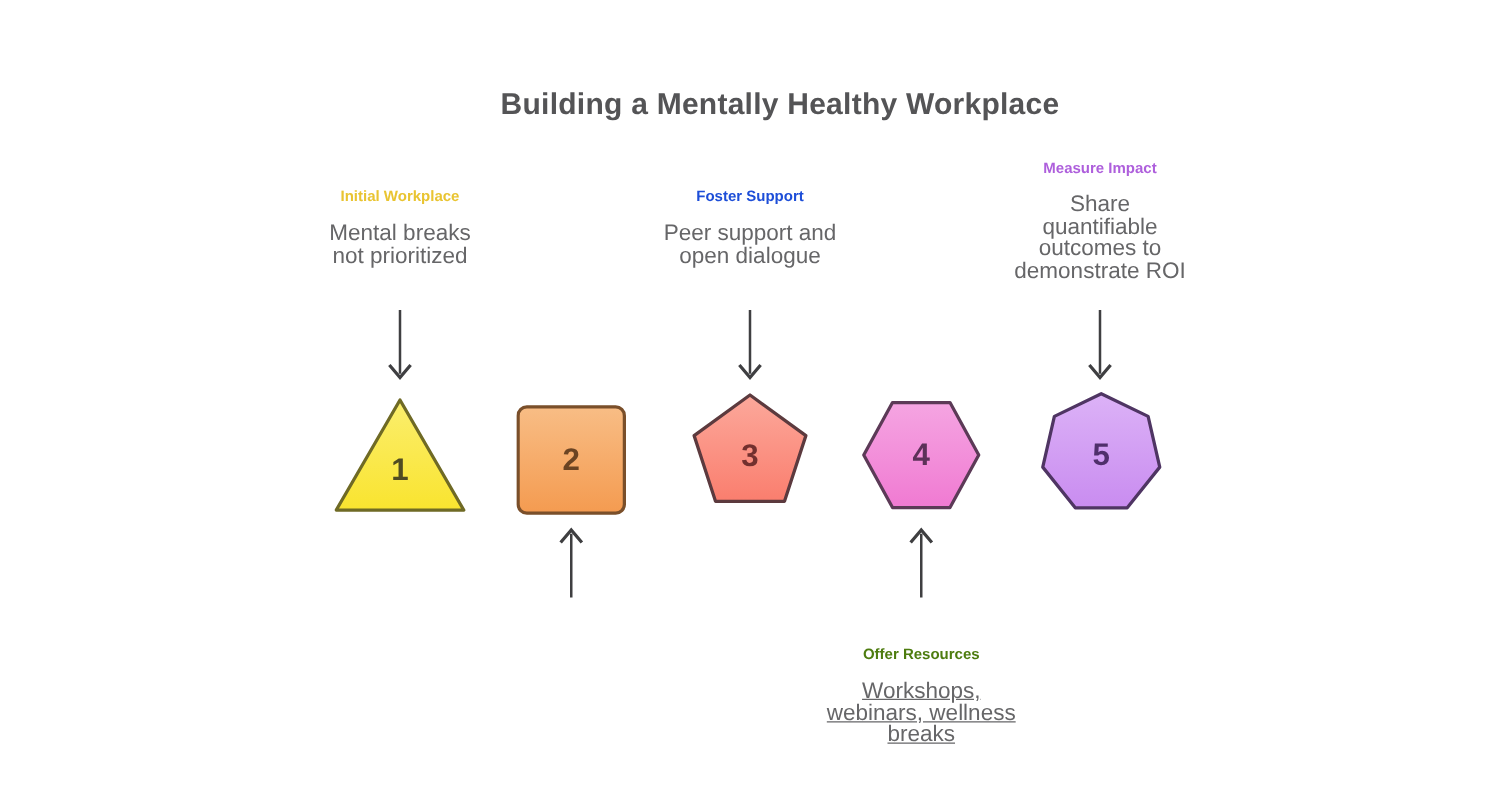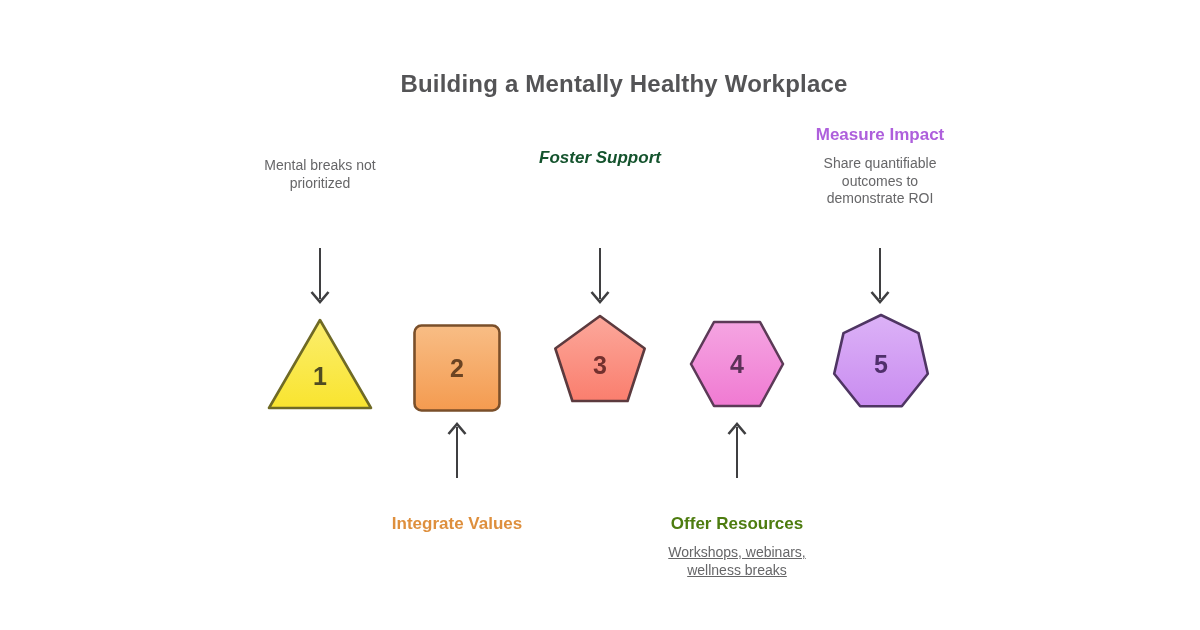--- a/index.html
+++ b/index.html
@@ -5,22 +5,22 @@
   html,body{margin:0;padding:0;background:#fff;}
   .canvas{
     position:relative;width:1200px;height:630px;background:#fff;overflow:hidden;
     font-family:"Liberation Sans","DejaVu Sans",sans-serif;
   }
   .main-title{
     position:absolute;left:0;top:70;width:1200px;top:70px;text-align:center;
     font-size:24px;font-weight:bold;color:#545456;letter-spacing:.2px;padding-left:24px;
   }
   .tb{position:absolute;width:200px;text-align:center;}
-  .step-title{font-size:17px;font-weight:bold;line-height:21px;}
-  .step-desc{font-size:14px;line-height:17.5px;color:#666668;margin:10px auto 0;}
+  .step-title{font-size:12px;font-weight:bold;line-height:21px;}
+  .step-desc{font-size:18px;line-height:17.5px;color:#666668;margin:10px auto 0;}
   .desc-1{width:132px;}
   .desc-2{width:130px;}
   .desc-3{width:162px;}
   .desc-4{width:170px;text-decoration:underline;}
   .desc-5{width:140px;}
   .arrow{position:absolute;width:24px;height:62px;}
   .shape{position:absolute;}
   .shape svg{display:block;}
   .shape-num{
     position:absolute;inset:0;display:flex;align-items:center;justify-content:center;
@@ -31,32 +31,33 @@
   .num-heptagon{padding-top:4px;}
 </style>
 </head>
 <body>
 
 <div class="canvas">
 
   <div class="main-title">Building a Mentally Healthy Workplace</div>
 
   <div class="tb" style="left:220px;top:147px;">
+    <div class="step-title" style="color: rgb(233, 196, 49);">Initial Workplace</div>
     <div class="step-desc desc-1">Mental breaks not prioritized</div>
   </div>
   <div class="tb" style="left:500px;top:147px;">
-    <div class="step-title" style="color: #14532d; font-style: italic;">Foster Support</div>
+    <div class="step-title" style="color: #1d4ed8;">Foster Support</div>
+    <div class="step-desc desc-3">Peer support and open dialogue</div>
   </div>
   <div class="tb" style="left:780px;top:124px;">
     <div class="step-title" style="color: rgb(174, 95, 220);">Measure Impact</div>
     <div class="step-desc desc-5">Share quantifiable outcomes to demonstrate ROI</div>
   </div>
 
   <div class="tb" style="left:357px;top:513px;">
-    <div class="step-title" style="color: rgb(222, 143, 61);">Integrate Values</div>
   </div>
   <div class="tb" style="left:637px;top:513px;">
     <div class="step-title" style="color: #4d7c0f;">Offer Resources</div>
     <div class="step-desc desc-4">Workshops, webinars, wellness breaks</div>
   </div>
 
   <div class="arrow" style="left:308px;top:246px;">
     <svg width="24" height="62" viewBox="0 0 24 62" fill="none">
       <line x1="12" y1="2" x2="12" y2="53" stroke="#3F3F41" stroke-width="2"></line>
       <polyline points="3.5,46 12,56 20.5,46" stroke="#3F3F41" stroke-width="2.6" fill="none"></polyline>

